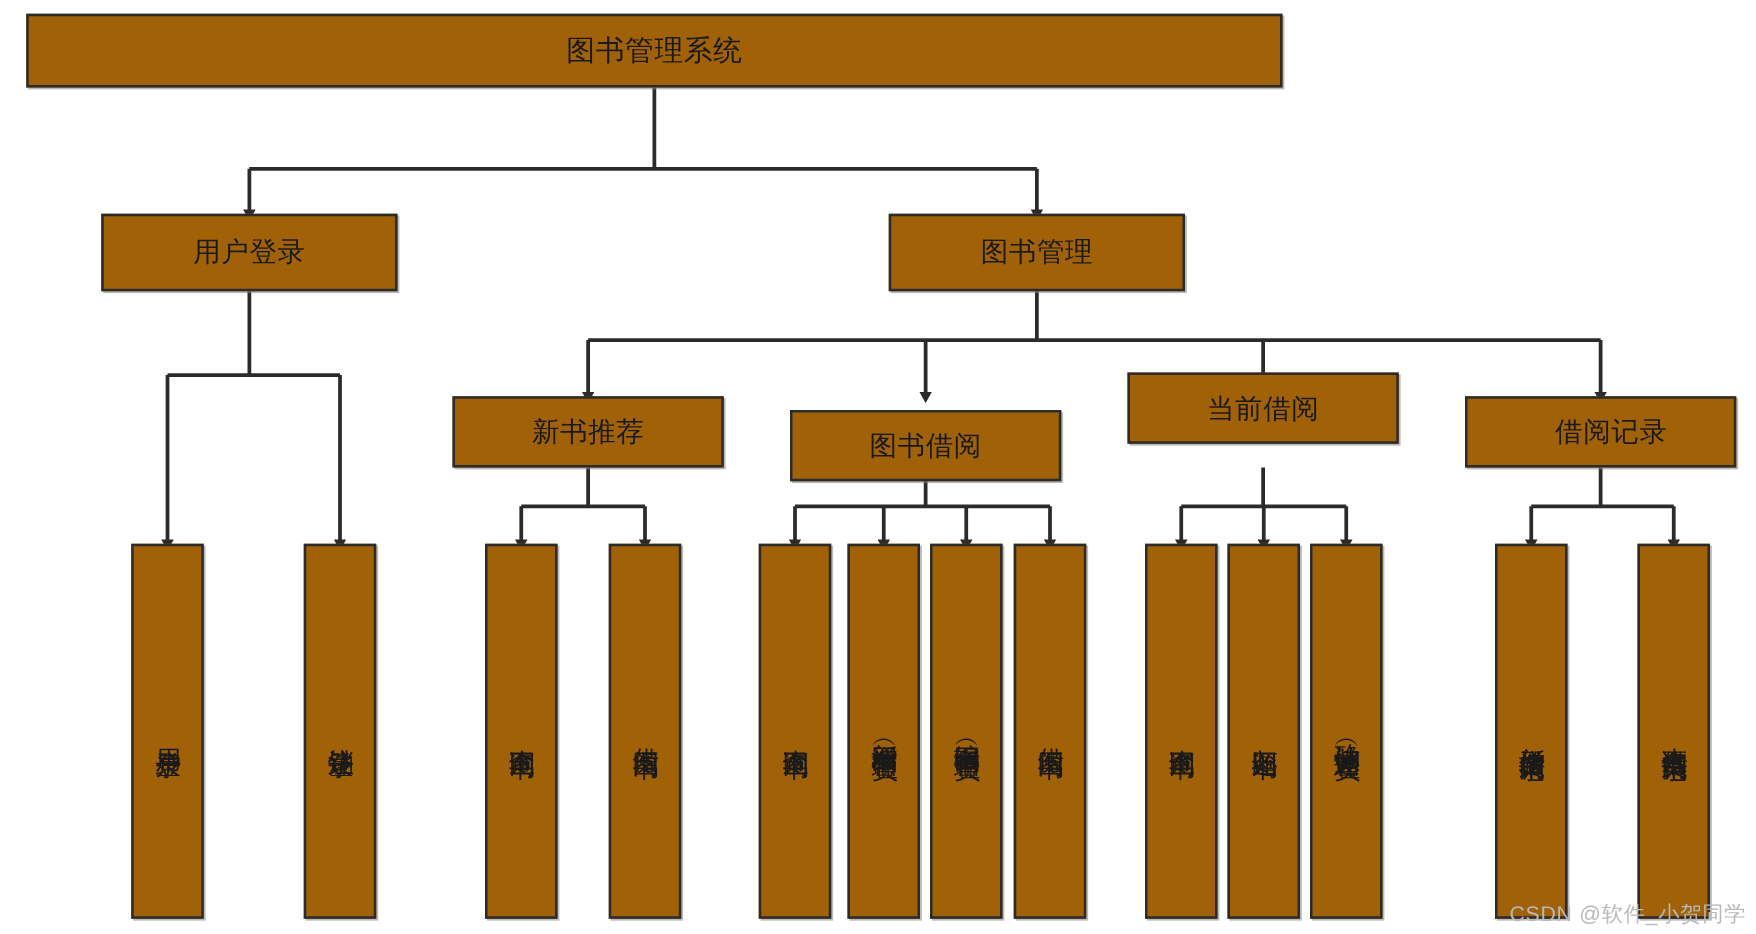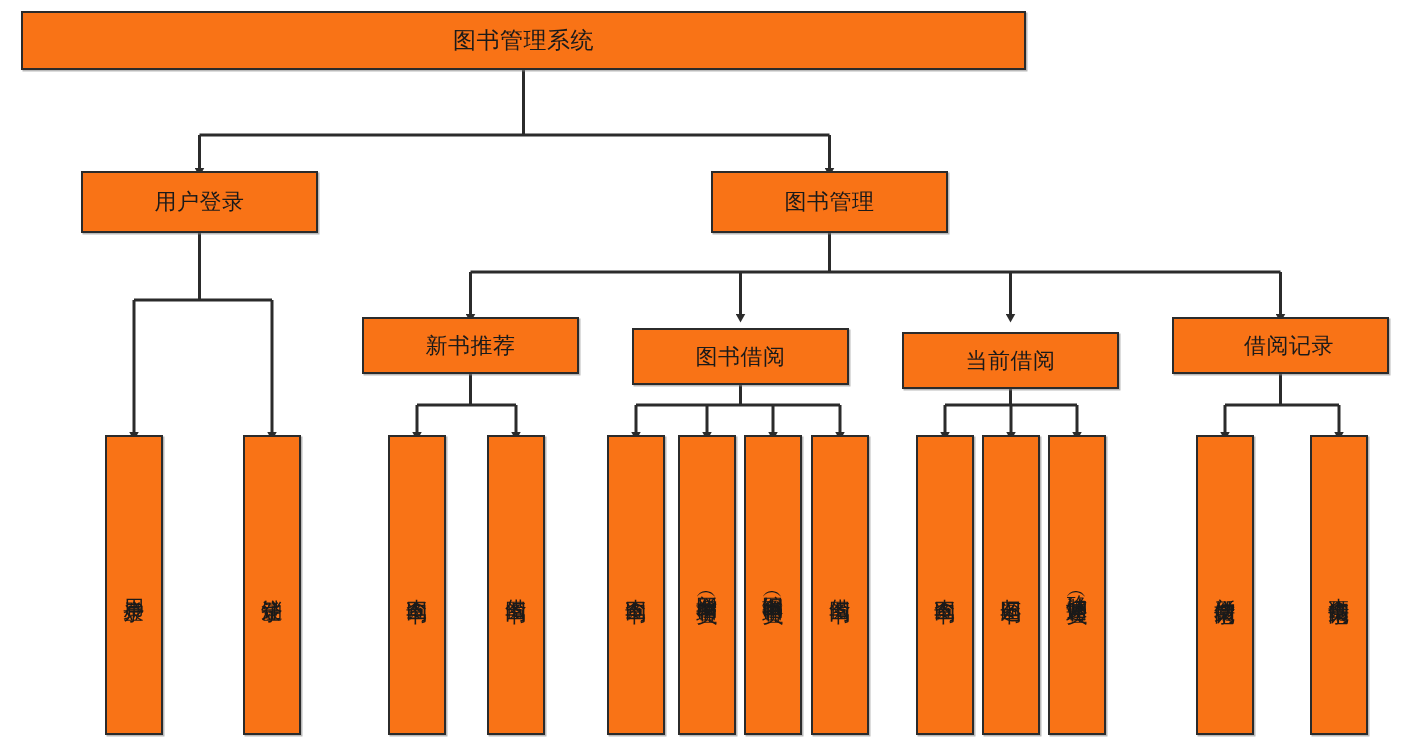--- a/index.html
+++ b/index.html
@@ -23,21 +23,21 @@
     position: absolute;
     left: 0;
     top: 0;
     width: 1405px;
     height: 747px;
     pointer-events: none;
   }
   .node {
     position: absolute;
     box-sizing: border-box;
-    background: #f97316;
+    background: #a16207;
     border: 2px solid #2b2b2b;
     box-shadow: 1.5px 1.5px 0 0 rgba(130,130,130,0.55);
     display: flex;
     align-items: center;
     justify-content: center;
     color: #1a1a1a;
   }
   .node .node-label {
     display: block;
     text-align: center;
@@ -133,21 +133,21 @@
   <div class="node horiz" style="left: 711px; top: 171px; width: 237px; height: 62px;">
     <span class="node-label">图书管理</span>
   </div>
 
   <div class="node horiz" style="left: 362px; top: 317px; width: 217px; height: 57px;">
     <span class="node-label">新书推荐</span>
   </div>
   <div class="node horiz" style="left: 632px; top: 328px; width: 217px; height: 57px;">
     <span class="node-label">图书借阅</span>
   </div>
-  <div class="node horiz" style="left: 902px; top: 332px; width: 217px; height: 57px;">
+  <div class="node horiz" style="left: 902px; top: 298px; width: 217px; height: 57px;">
     <span class="node-label">当前借阅</span>
   </div>
   <div class="node horiz" style="left: 1172px; top: 317px; width: 217px; height: 57px; padding-left: 17px;">
     <span class="node-label">借阅记录</span>
   </div>
 
   <div class="node vert" style="left: 105px; top: 435px; width: 58px; height: 300px;">
     <span class="node-label">用户登录</span>
   </div>
   <div class="node vert" style="left: 243px; top: 435px; width: 58px; height: 300px;">
@@ -180,13 +180,14 @@
   <div class="node vert" style="left: 1048px; top: 435px; width: 58px; height: 300px;">
     <span class="node-label">确认归还（管理员）</span>
   </div>
   <div class="node vert" style="left: 1196px; top: 435px; width: 58px; height: 300px;">
     <span class="node-label">新增借阅记录</span>
   </div>
   <div class="node vert" style="left: 1310px; top: 435px; width: 58px; height: 300px;">
     <span class="node-label">查询借阅记录</span>
   </div>
 
+  <div class="watermark">CSDN @软件_小贺同学</div>
 </div>
 
 </body></html>

